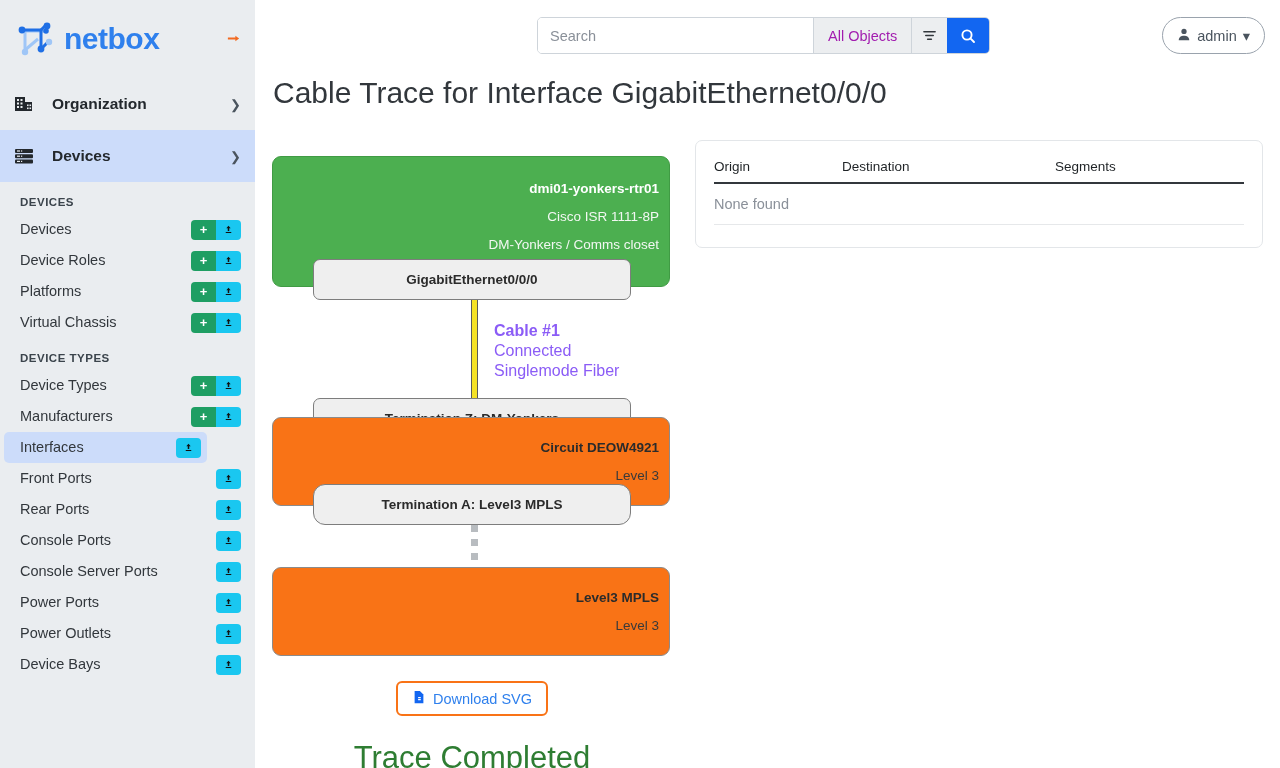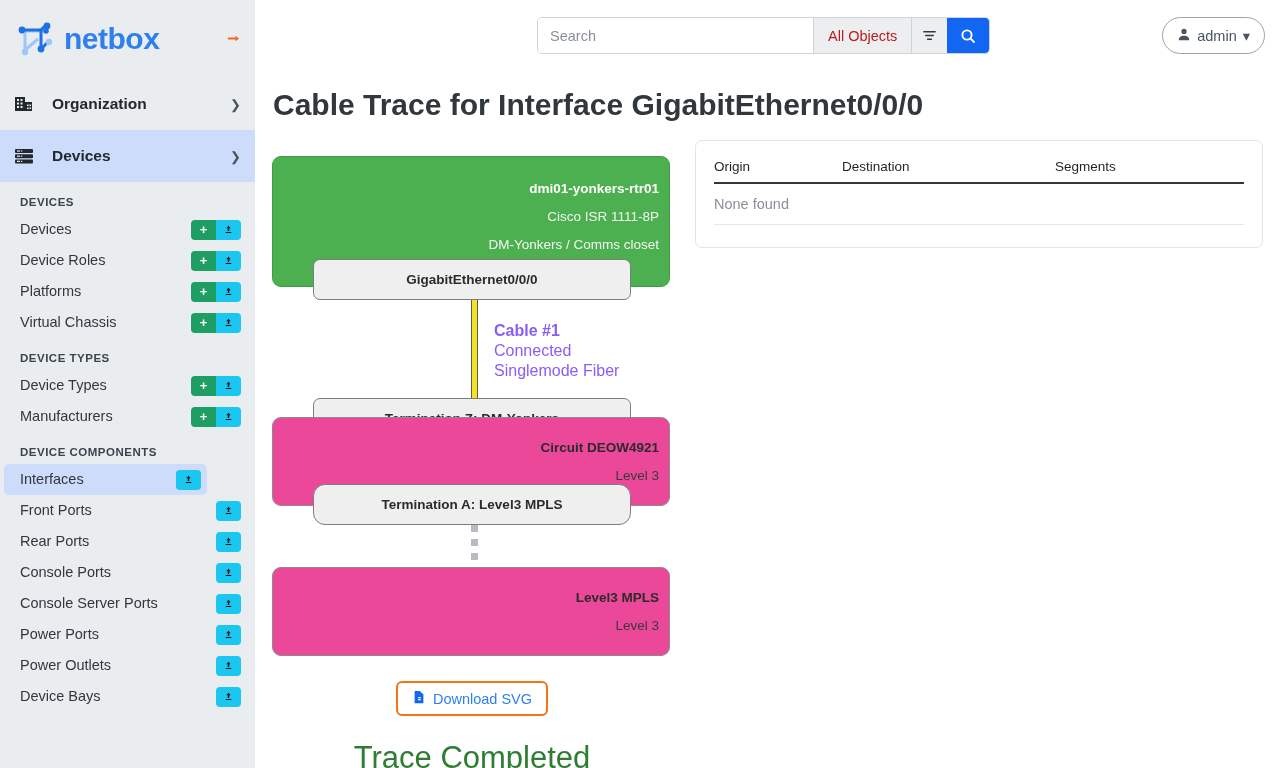--- a/index.html
+++ b/index.html
@@ -90,21 +90,21 @@
   }
   .search-input {
     width: 275px; border: none; outline: none;
     padding: 0 12px; font-size: 14.5px;
     font-family: "Liberation Sans", sans-serif; color: #32373c;
     background: #fff;
   }
   .search-input::placeholder { color: #8a9099; }
   .obj-select {
     display: flex; align-items: center; justify-content: center;
-    background: #eceef0; color: #b91c1c;
+    background: #eceef0; color: #a21caf;
     padding: 0 14px; font-size: 14.5px;
     border-left: 1px solid #ced4da;
     cursor: pointer;
   }
   .filter-btn {
     display:flex; align-items:center; justify-content:center;
     background: #eceef0; width: 36px;
     border-left: 1px solid #ced4da; cursor: pointer;
   }
   .search-btn {
@@ -116,22 +116,22 @@
     display: flex; align-items: center; gap: 6px;
     height: 37px; padding: 0 14px;
     border: 1px solid #9aa3ad; border-radius: 19px;
     background: #fff; color: #4a545e; font-size: 14.5px;
     cursor: pointer;
   }
 
   
   #main { position: absolute; left: 255px; top: 70px; width: 1025px; height: 698px; }
   .page-title {
-    position: absolute; left: 18px; top: 18px;
-    font-size: 30px; font-weight: 700; color: #32373c;
+    position: absolute; left: 18px; top: 6px;
+    font-size: 30px; font-weight: 400; color: #32373c;
     white-space: nowrap;
   }
 
   
   #trace { position: absolute; left: 17px; top: 86px; width: 400px; }
 
   .node {
     position: relative;
     width: 398px;
     border: 1px solid #777; border-radius: 9px;
@@ -142,21 +142,21 @@
   .node.device .n-sub { font-size: 13.5px; color: #f2f7f2; margin-top: 13px; }
 
   .termbox {
     position: relative;
     width: 318px; margin: 0 auto;
     background: #efefef; border: 1px solid #7d7d7d; border-radius: 7px;
     font-size: 13.5px; font-weight: 700; color: #2b2b2b;
     padding: 12px 8px; text-align: center;
   }
 
-  .node.circuit { background: #ec4899; border-color: #8b8b8b; padding: 22px 10px; }
+  .node.circuit { background: #f97316; border-color: #8b8b8b; padding: 22px 10px; }
   .node.circuit .n-title { font-size: 13.5px; font-weight: 700; color: #2b2b2b; }
   .node.circuit .n-sub { font-size: 13.5px; color: #3a3a3a; margin-top: 13px; }
 
   .cable-seg { position: relative; height: 98px; }
   .cable-line {
     position: absolute; left: 199px; top: 0;
     width: 7px; height: 98px;
     background: #f5e226;
     border-left: 1px solid #5a5a5a; border-right: 1px solid #5a5a5a;
   }
@@ -352,21 +352,20 @@
         <div class="row-btns">
           <div class="btn-add">+</div>
           <div class="btn-up">
             <svg viewBox="0 0 16 16" fill="#111">
               <path d="M8 2.5l3.2 3.6H9.1v4H6.9v-4H4.8z"></path>
               <rect x="4" y="11.6" width="8" height="1.5"></rect>
             </svg>
           </div>
         </div>
       </div>
-      <div class="sec-head">DEVICE COMPONENTS</div>
       <div class="nav-row sel">
         <span class="r-label">Interfaces</span>
         <div class="row-btns">
           <div class="btn-up">
             <svg viewBox="0 0 16 16" fill="#111">
               <path d="M8 2.5l3.2 3.6H9.1v4H6.9v-4H4.8z"></path>
               <rect x="4" y="11.6" width="8" height="1.5"></rect>
             </svg>
           </div>
         </div>

